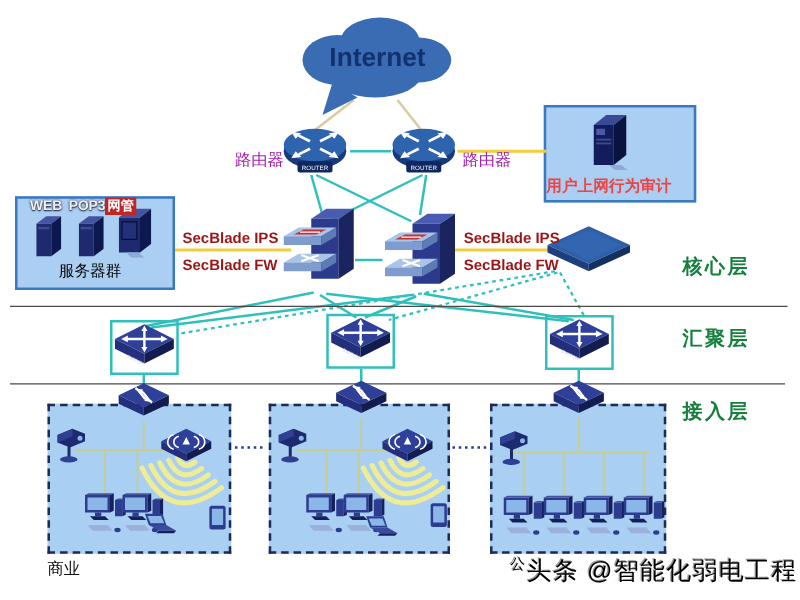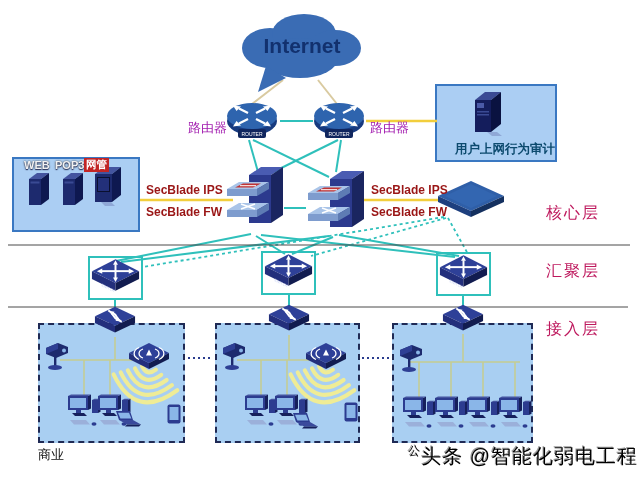--- a/index.html
+++ b/index.html
@@ -6,25 +6,25 @@
   #canvas{position:relative;width:640px;height:480px;background:#fff;overflow:hidden;
           font-family:"Liberation Sans","DejaVu Sans",sans-serif;}
   .panel{position:absolute;background:#abcef3;border:2px solid #3a78c2;z-index:0;box-sizing:border-box;}
   .zone{position:absolute;background:#a9cff2;border:2px dashed #1f2a55;z-index:0;box-sizing:border-box;}
   .tealbox{position:absolute;border:2px solid #2fc0bb;z-index:1;box-sizing:border-box;}
   .overlay{position:absolute;left:0;top:0;z-index:1;}
   .i{position:absolute;z-index:2;}
   .lbl{position:absolute;z-index:3;color:#000;white-space:nowrap;}
   .router-lbl{font-size:13px;color:#a21caf;}
   .secblade{font-weight:bold;font-size:12px;color:#9a1616;}
-  .layer-lbl{font-weight:normal;font-size:16px;letter-spacing:2px;color:#be185d;}
+  .layer-lbl{font-weight:bold;font-size:16px;letter-spacing:2px;color:#15803d;}
   .zone-lbl{font-size:13px;text-align:left;color:#111;}
   .srv-lbl{font-weight:bold;font-size:11px;color:#f2f2f2;text-shadow:0 1px 1px #222a55,0 0 2px #333;}
   .srv-lbl.red{background:#c22525;color:#fff;font-size:10.5px;padding:0 2px;text-shadow:none;}
-  .panel-title{font-weight:bold;font-size:12.5px;text-align:right;color:#0c4a6e;}
+  .panel-title{font-weight:bold;font-size:12.5px;text-align:left;color:#ef4444;}
   .wm{position:absolute;left:388px;top:443px;width:250px;text-align:right;z-index:4;
       font-weight:normal;font-size:20px;color:#000000;letter-spacing:1px;
       text-shadow:1px 1px 0 #ffffff,-1px -1px 0 #9c9c9c;}
   .wm .pre{font-size:12px;vertical-align:top;}
 </style>
 </head>
 <body>
 
 <div id="canvas">
 
@@ -279,20 +279,21 @@
   <div class="lbl srv-lbl red" style="left:84px;top:158px;">网管</div>
   <svg class="i" style="left:29px;top:170px;" width="20" height="38" viewBox="0 0 20 38">
       <use href="#tower"></use>
     </svg>
   <svg class="i" style="left:63px;top:170px;" width="20" height="38" viewBox="0 0 20 38">
       <use href="#tower"></use>
     </svg>
   <svg class="i" style="left:95px;top:164px;" width="26" height="44" viewBox="0 0 26 44">
       <use href="#tower-nms"></use>
     </svg>
+  <div class="lbl" style="left:12px;top:209px;width:120px;text-align:center;font-size:12.5px;">服务器群</div>
 
   <svg class="i" style="left:473px;top:88px;" width="30" height="50" viewBox="0 0 30 50">
       <use href="#tower-audit"></use>
     </svg>
   <div class="lbl panel-title" style="left:437px;top:141px;width:118px;">用户上网行为审计</div>
 
   <div class="lbl layer-lbl" style="left:546px;top:203px;">核心层</div>
   <div class="lbl layer-lbl" style="left:546px;top:261px;">汇聚层</div>
   <div class="lbl layer-lbl" style="left:546px;top:319px;">接入层</div>
 

